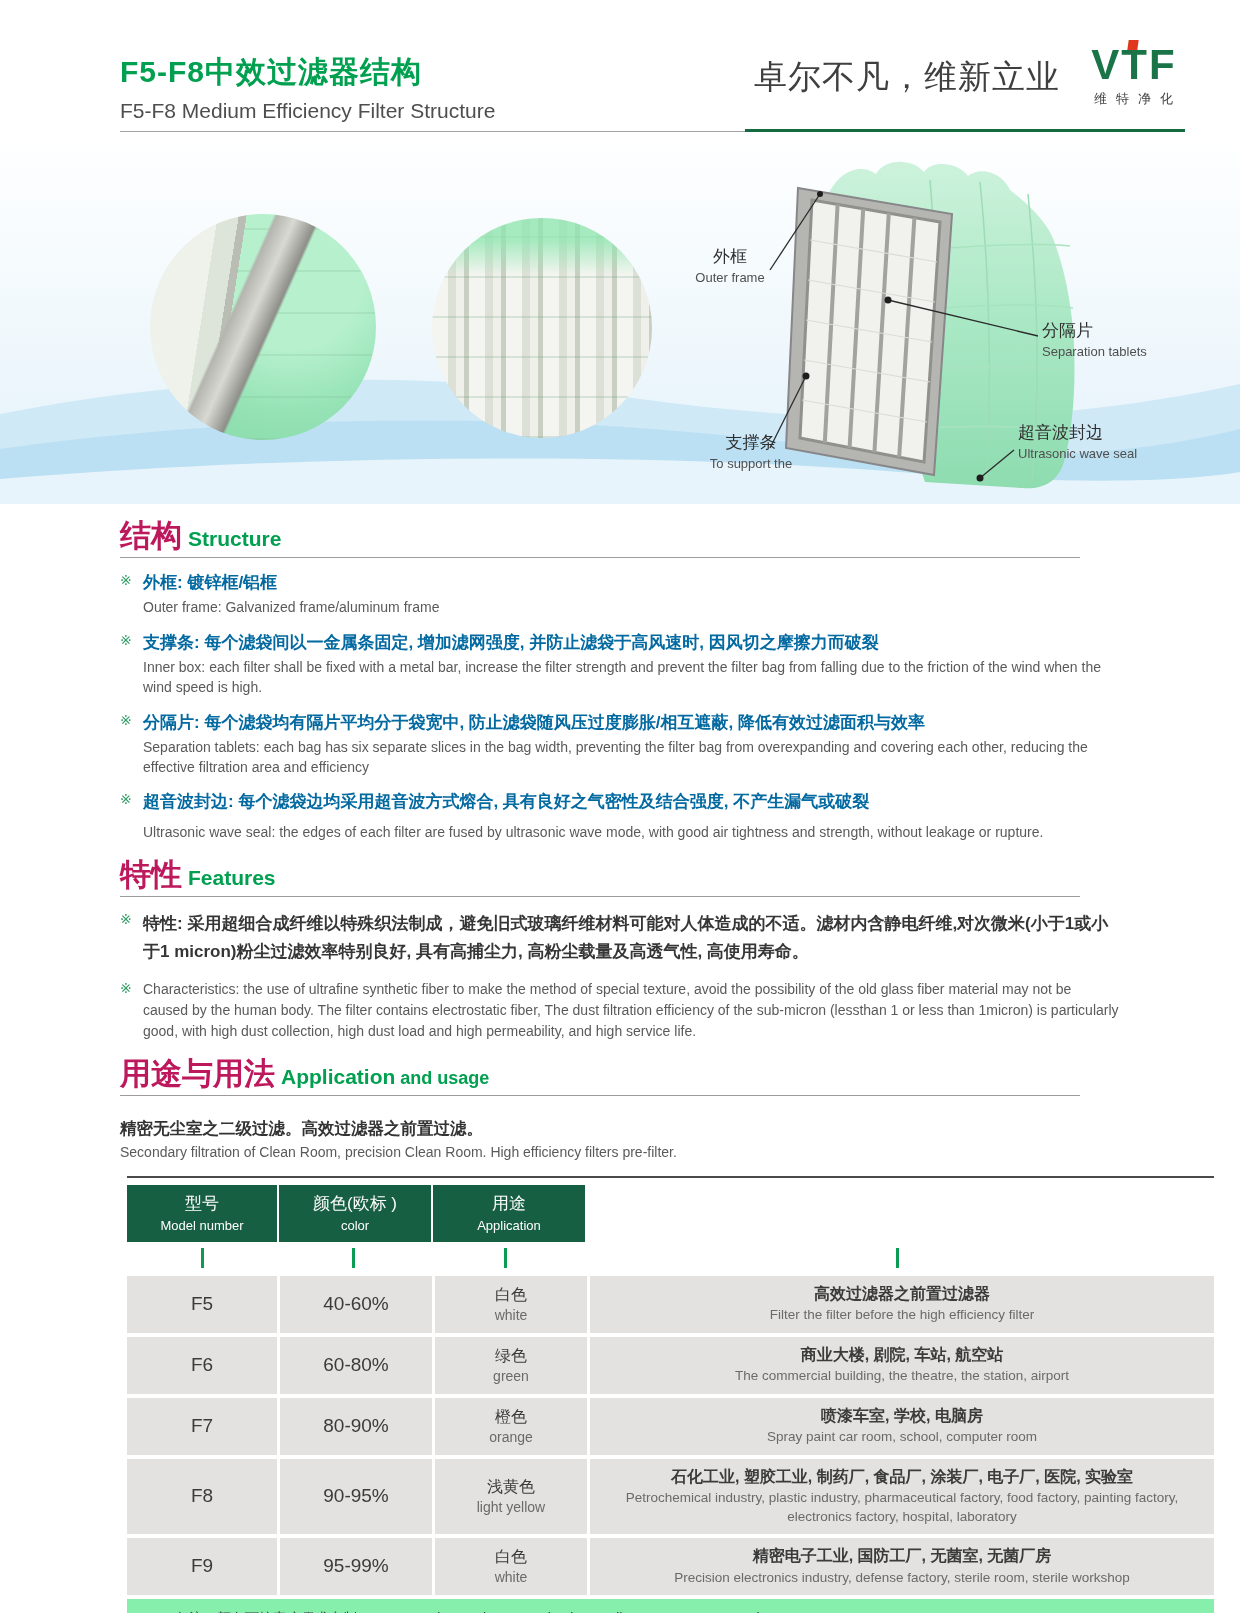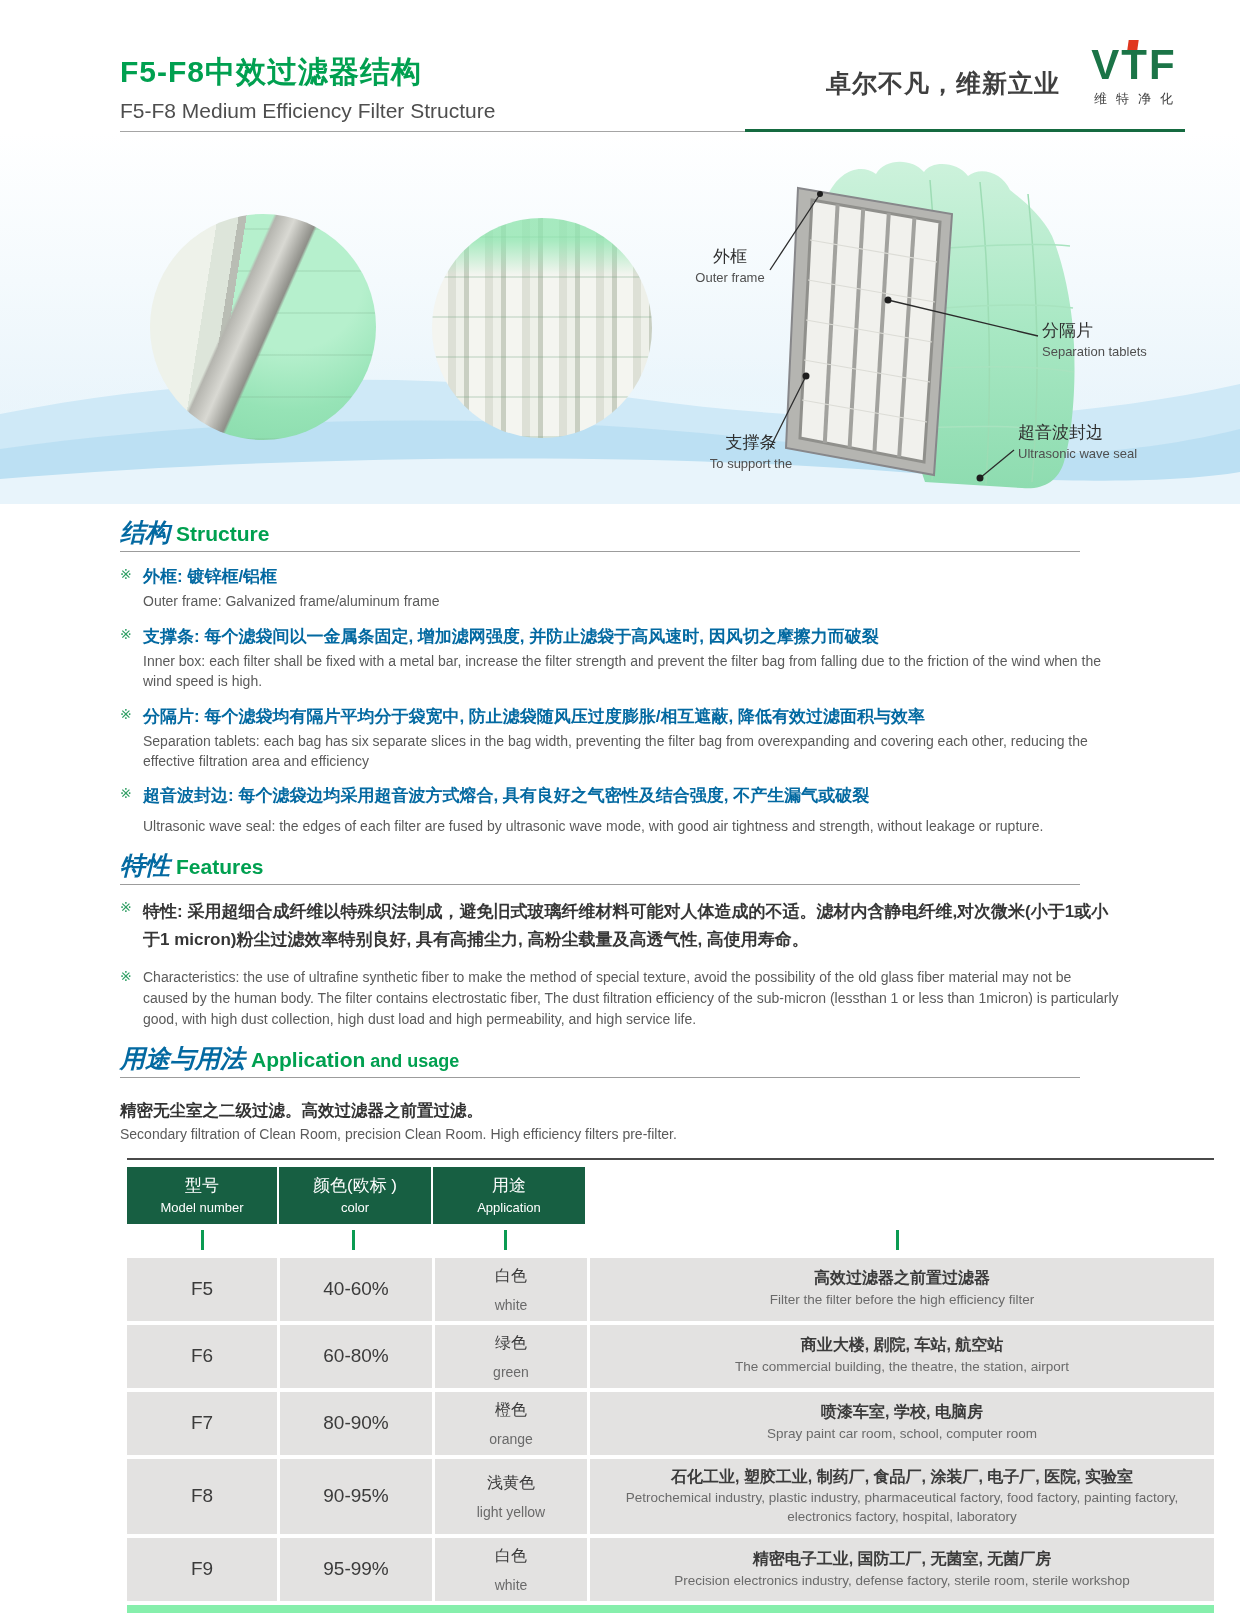--- a/index.html
+++ b/index.html
@@ -6,21 +6,21 @@
   html,body { background:#fff; }
   body { width:1240px; font-family:"Liberation Sans","DejaVu Sans",sans-serif; }
   .page { position:relative; width:1240px; height:1613px; background:#fff; overflow:hidden; }
 
   
   header { position:relative; height:132px; }
   .title-block { position:absolute; left:120px; top:52px; }
   .title-zh { font-size:30px; font-weight:bold; color:#00a050; letter-spacing:1px; }
   .title-en { font-size:21px; color:#4e4e4e; margin-top:6px; }
   .header-right { position:absolute; right:58px; top:44px; display:flex; align-items:flex-end; gap:26px; }
-  .slogan { font-size:25px; font-weight:bold; color:#3f3f3f; letter-spacing:1px; margin-bottom:8px; }
+  .slogan { font-size:33px; font-weight:normal; color:#3f3f3f; letter-spacing:1px; margin-bottom:8px; }
   .logo { text-align:center; }
   .logo-mark { position:relative; display:inline-block; }
   .logo-text { font-size:42px; font-weight:800; color:#1b7447; letter-spacing:2px; line-height:1; }
   .logo-dot { position:absolute; left:37px; top:-4px; width:10px; height:10px; background:#e0371f; transform:skewX(-8deg); }
   .logo-sub { font-size:13px; color:#3f3f3f; letter-spacing:9px; margin-top:4px; padding-left:8px; white-space:nowrap; }
   .hline-gray { position:absolute; left:120px; width:1065px; bottom:0; height:1px; background:#a5a5a5; }
   .hline-green { position:absolute; left:745px; width:440px; bottom:-2px; height:5px; background:#156a40; }
 
   
   .hero { position:relative; height:372px;
@@ -49,21 +49,21 @@
   .co-en { font-size:13px; color:#4f4f4f; margin-top:3px; }
   .co-outer { left:688px; top:114px; width:84px; text-align:center; }
   .co-separation { left:1042px; top:188px; }
   .co-support { left:690px; top:300px; width:122px; text-align:center; }
   .co-ultrasonic { left:1018px; top:290px; }
 
   
   main { padding:0 120px; }
   .sec { margin-top:16px; }
   .sec-head { line-height:1; white-space:nowrap; }
-  .h-zh { font-size:25px; font-weight:bold; color:#0369a1;font-style:italic; }
+  .h-zh { font-size:31px; font-weight:bold; color:#be185d; }
   .h-en { font-size:21px; font-weight:bold; color:#00a050; margin-left:6px; }
   .h-en2 { font-size:18px; font-weight:bold; color:#00a050; margin-left:5px; }
   .sec-rule { width:960px; height:1px; background:#9c9c9c; margin-top:6px; }
   .item { position:relative; padding-left:23px; margin-top:13px; max-width:1005px; }
   .mk { position:absolute; left:0; top:1px; font-size:14px; color:#2f9e63; }
   .item-zh { font-size:17px; font-weight:600; color:#0369a1; }
   .item-en { font-size:14px; color:#5a5a5a; line-height:1.42; margin-top:4px; }
   .item-en.gap { margin-top:10px; }
   .para { position:relative; padding-left:23px; margin-top:13px; max-width:1008px; }
   .para-zh { font-size:17px; font-weight:600; color:#363636; line-height:1.65; }
@@ -78,21 +78,21 @@
   .t-header { gap:2px; background:#fff; }
   .t-hcell { background:#175f42; color:#fff; text-align:center; padding:7px 0 9px; }
   .hz { font-size:17px; }
   .he { font-size:13px; margin-top:3px; }
   .t-chevrons { height:30px; align-items:center; justify-items:center; }
   .chev { width:8px; height:8px; border-left:3px solid #0b9b52; border-bottom:3px solid #0b9b52; transform:rotate(-45deg); margin-top:-4px; }
   .t-row { gap:3px; background:#fff; margin-top:4px; }
   .t-cell { background:#e3e2e1; display:flex; flex-direction:column; justify-content:center; align-items:center; text-align:center; padding:8px 6px; min-height:56px; }
   .model, .eff { font-size:19px; color:#3b3b3b; }
   .cz { font-size:16px; color:#3b3b3b; }
-  .ce { font-size:14px; color:#6a6a6a; margin-top:10px; }
+  .ce { font-size:14px; color:#6a6a6a; margin-top:1px; }
   .az { font-size:16px; font-weight:600; color:#3b3b3b; line-height:1.3; }
   .ae { font-size:13.5px; color:#6a6a6a; margin-top:2px; line-height:1.35; }
   .t-note { margin-top:4px; background:#86efac; padding:11px 0 11px 48px; font-size:14px; color:#3f3f3f; }
   .ne { margin-left:28px; }
 </style>
 </head>
 <body>
 
 <div class="page">
 

